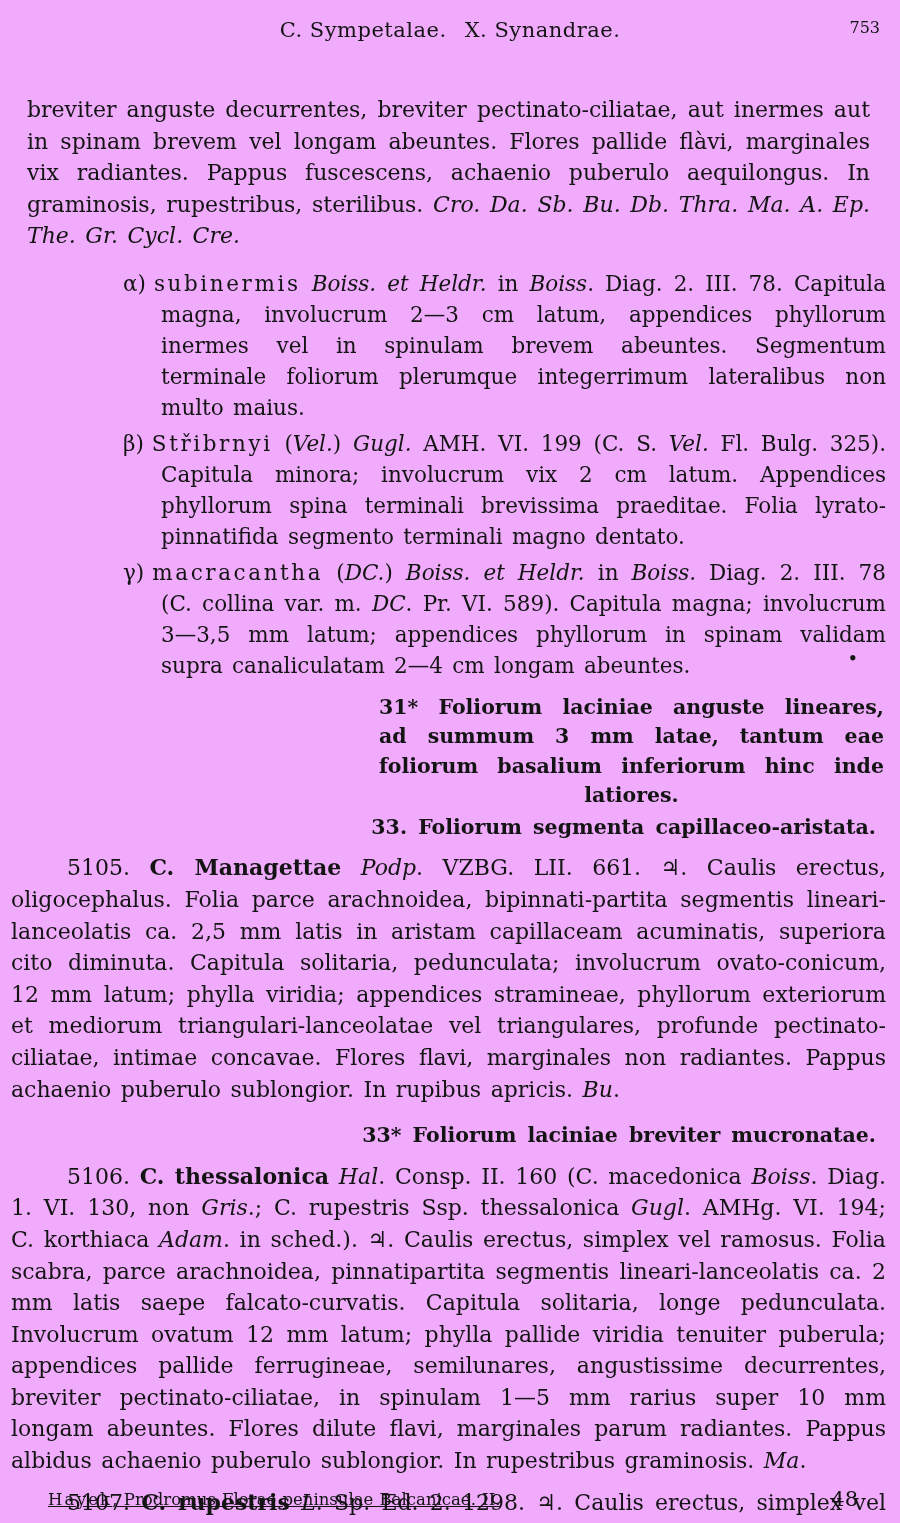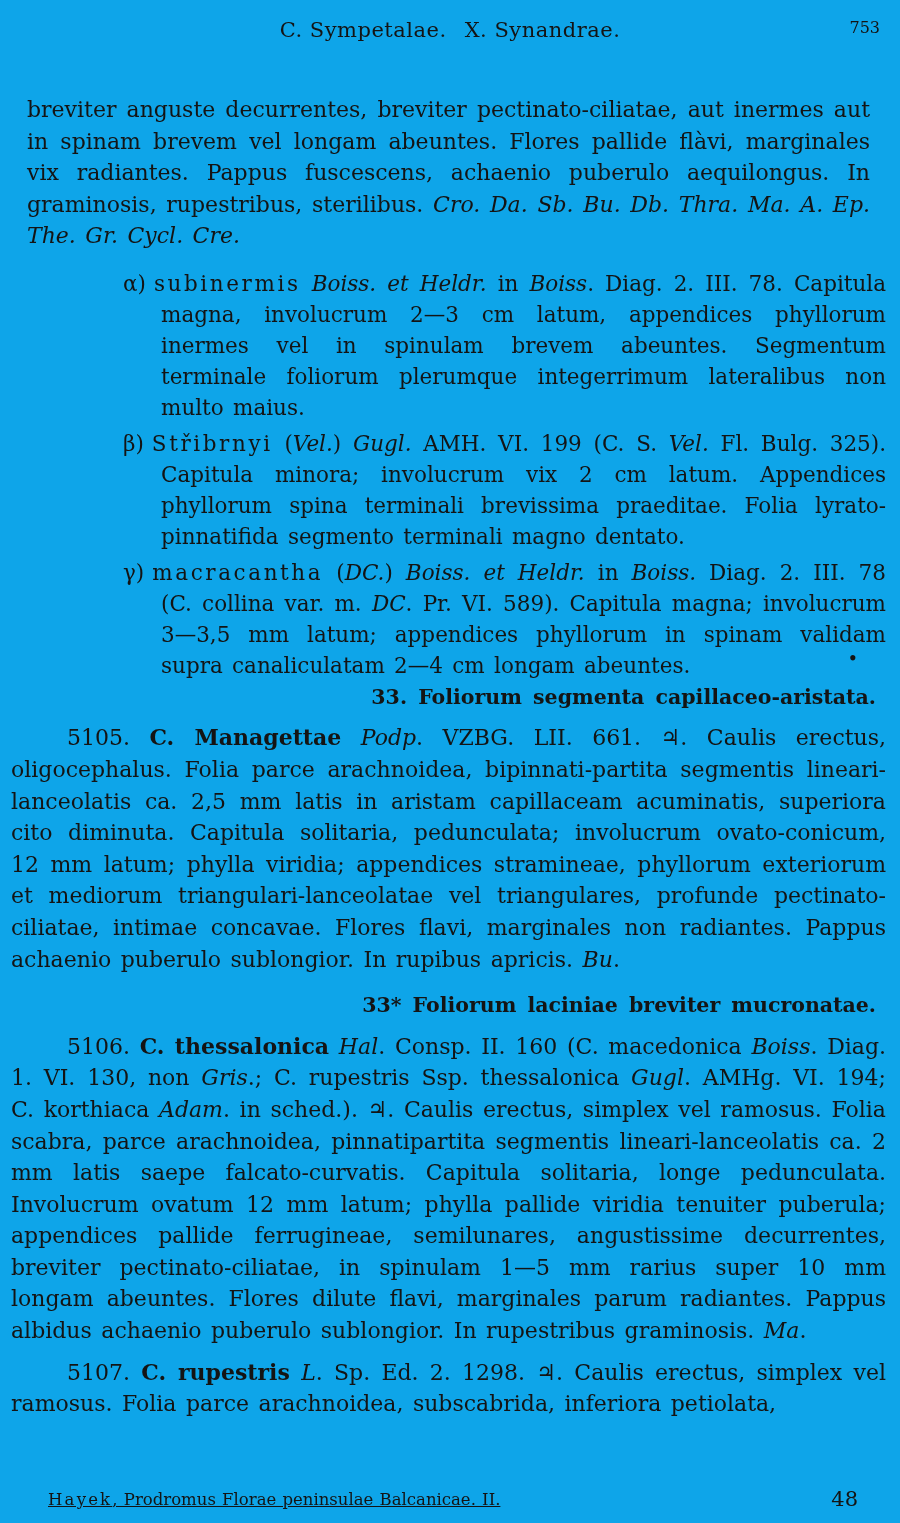--- a/index.html
+++ b/index.html
@@ -7,21 +7,21 @@
     width:900px;height:1523px;
     background:#ffffff;
     font-family:"DejaVu Serif","DejaVu Sans",serif;
     color:#141414;
     -webkit-font-smoothing:antialiased;
   }
   .page{
     position:relative;
     width:900px;height:1523px;
     overflow:hidden;
-    background:#0ea5e9;
+    background:#f0abfc;
   }
   
   .running-head{
     position:relative;
     padding-top:18px;
     height:42px;
     font-size:21px;
   }
   .head-title{
     position:absolute;
@@ -109,20 +109,21 @@
       <span>C. Sympetalae.</span><span class="gap"></span><span>X. Synandrae.</span>
     </div>
     <div class="head-page">753</div>
   </div>
 
   <div class="text-col">
       <div class="block body-para"><span>breviter anguste decurrentes, breviter pectinato-ciliatae, aut inermes aut in spinam brevem vel longam abeuntes. Flores pallide flàvi, marginales vix radiantes. Pappus fuscescens, achaenio puberulo aequilongus. In graminosis, rupestribus, sterilibus. </span><span class="it">Cro. Da. Sb. Bu. Db. Thra. Ma. A. Ep. The. Gr. Cycl. Cre.</span></div>
       <div class="block variety"><span class="vlabel">α)</span><span class="spaced">subinermis</span><span> </span><span class="it">Boiss. et Heldr.</span><span> in </span><span class="it">Boiss</span><span>. Diag. 2. III. 78. Capitula magna, involucrum 2—3 cm latum, appendices phyllorum inermes vel in spinulam brevem abeuntes. Segmentum terminale foliorum plerumque integerrimum lateralibus non multo maius.</span></div>
       <div class="block variety"><span class="vlabel">β)</span><span class="spaced">Střibrnyi</span><span> (</span><span class="it">Vel.</span><span>) </span><span class="it">Gugl.</span><span> AMH. VI. 199 (C. S. </span><span class="it">Vel.</span><span> Fl. Bulg. 325). Capitula minora; involucrum vix 2 cm latum. Appendices phyllorum spina terminali brevissima praeditae. Folia lyrato-pinnatifida segmento terminali magno dentato.</span></div>
       <div class="block variety"><span class="vlabel">γ)</span><span class="spaced">macracantha</span><span> (</span><span class="it">DC.</span><span>) </span><span class="it">Boiss. et Heldr.</span><span> in </span><span class="it">Boiss.</span><span> Diag. 2. III. 78 (C. collina var. m. </span><span class="it">DC</span><span>. Pr. VI. 589). Capitula magna; involucrum 3—3,5 mm latum; appendices phyllorum in spinam validam supra canaliculatam 2—4 cm longam abeuntes.</span><span class="bullet">•</span></div>
+      <div class="block key key-block"><span>31* Foliorum laciniae anguste lineares, ad summum 3 mm latae, tantum eae foliorum basalium inferiorum hinc inde latiores.</span></div>
       <div class="block key key-line"><span>33. Foliorum segmenta capillaceo-aristata.</span></div>
       <div class="block species"><span>5105. </span><span class="bd">C. Managettae</span><span> </span><span class="it">Podp</span><span>. VZBG. LII. 661. ♃. Caulis erectus, oligocephalus. Folia parce arachnoidea, bipinnati-partita segmentis lineari-lanceolatis ca. 2,5 mm latis in aristam capillaceam acuminatis, superiora cito diminuta. Capitula solitaria, pedunculata; involucrum ovato-conicum, 12 mm latum; phylla viridia; appendices stramineae, phyllorum exteriorum et mediorum triangulari-lanceolatae vel triangulares, profunde pectinato-ciliatae, intimae concavae. Flores flavi, marginales non radiantes. Pappus achaenio puberulo sublongior. In rupibus apricis. </span><span class="it">Bu</span><span>.</span></div>
       <div class="block key key-line post"><span>33* Foliorum laciniae breviter mucronatae.</span></div>
       <div class="block species"><span>5106. </span><span class="bd">C. thessalonica</span><span> </span><span class="it">Hal</span><span>. Consp. II. 160 (C. macedonica </span><span class="it">Boiss</span><span>. Diag. 1. VI. 130, non </span><span class="it">Gris</span><span>.; C. rupestris Ssp. thessalonica </span><span class="it">Gugl</span><span>. AMHg. VI. 194; C. korthiaca </span><span class="it">Adam</span><span>. in sched.). ♃. Caulis erectus, simplex vel ramosus. Folia scabra, parce arachnoidea, pinnatipartita segmentis lineari-lanceolatis ca. 2 mm latis saepe falcato-curvatis. Capitula solitaria, longe pedunculata. Involucrum ovatum 12 mm latum; phylla pallide viridia tenuiter puberula; appendices pallide ferrugineae, semilunares, angustissime decurrentes, breviter pectinato-ciliatae, in spinulam 1—5 mm rarius super 10 mm longam abeuntes. Flores dilute flavi, marginales parum radiantes. Pappus albidus achaenio puberulo sublongior. In rupestribus graminosis. </span><span class="it">Ma</span><span>.</span></div>
       <div class="block species"><span>5107. </span><span class="bd">C. rupestris</span><span> </span><span class="it">L</span><span>. Sp. Ed. 2. 1298. ♃. Caulis erectus, simplex vel ramosus. Folia parce arachnoidea, subscabrida, inferiora petiolata,</span></div>
     </div>
 
   <div class="footer-sig">
     <span class="spaced">Hayek</span><span>, Prodromus Florae peninsulae Balcanicae. II.</span>
   </div>

